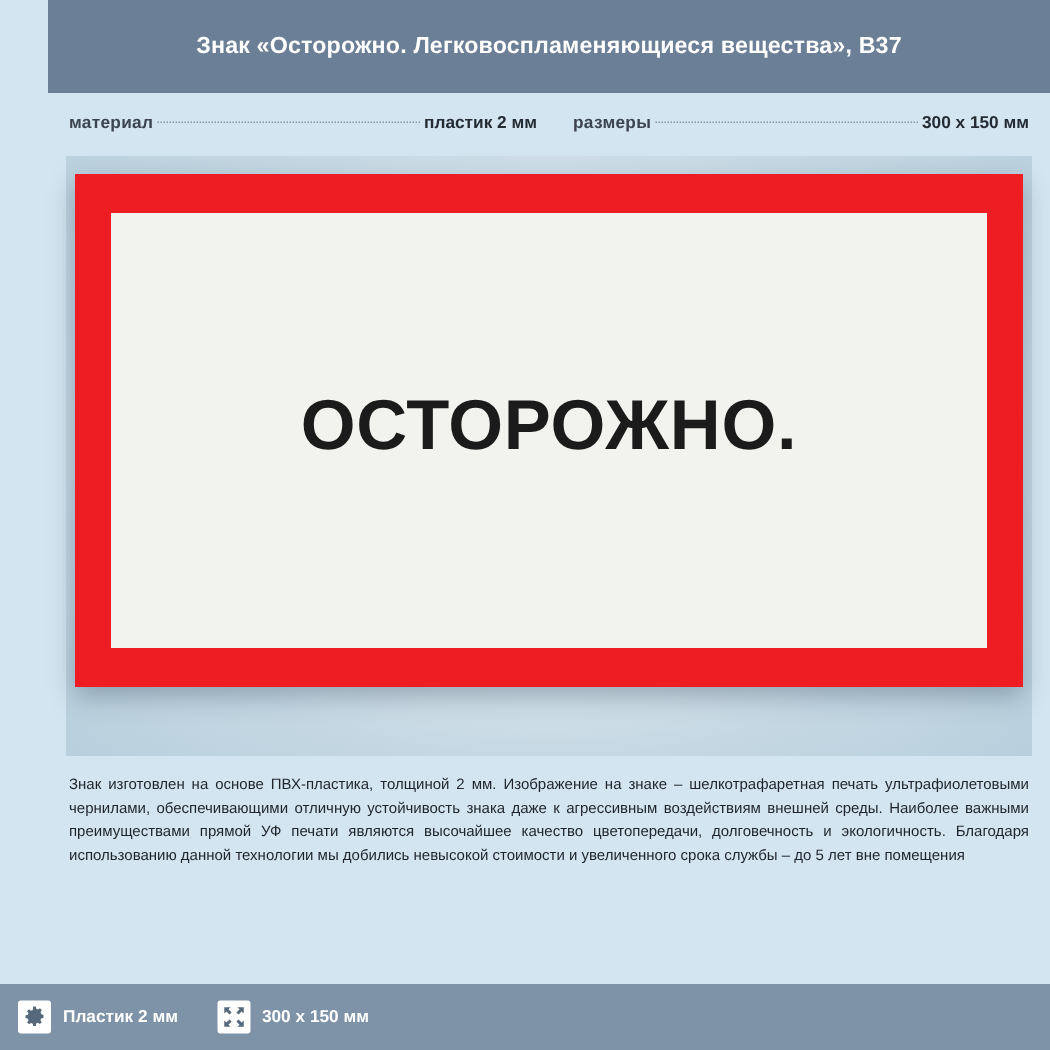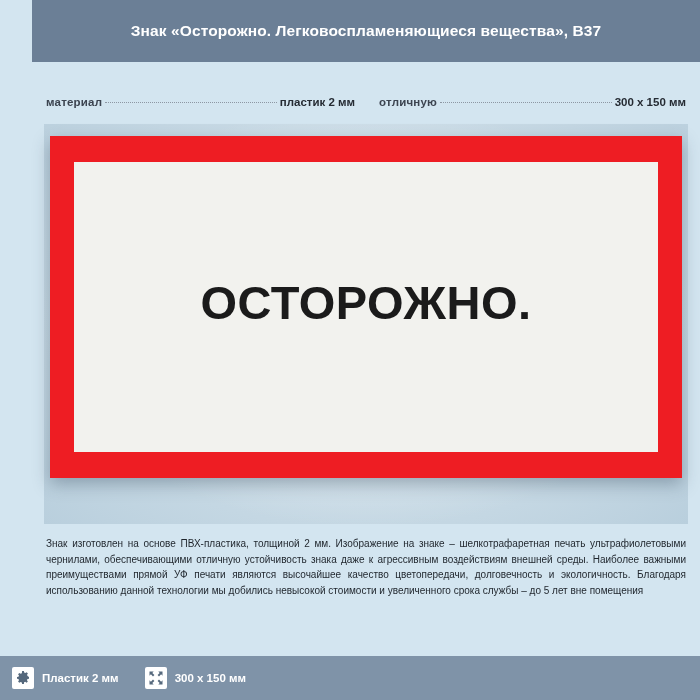--- a/index.html
+++ b/index.html
@@ -38,21 +38,20 @@
     text-align: center;
     letter-spacing: .1px;
   }
   
   .specs {
     display: flex;
     align-items: center;
     padding: 14px 14px 10px 14px;
     box-sizing: border-box;
     gap: 24px;
-    margin-top: 20px;
   }
   .spec {
     display: flex;
     align-items: baseline;
     flex: 1 1 auto;
     white-space: nowrap;
     overflow: hidden;
   }
   .spec-label {
     font-size: 11.5px;
@@ -174,21 +173,21 @@
     <div class="header-title">Знак «Осторожно. Легковоспламеняющиеся вещества», B37</div>
   </div>
 
   <div class="specs">
     <div class="spec">
       <span class="spec-label">материал</span>
       <span class="spec-dots"></span>
       <span class="spec-value">пластик 2 мм</span>
     </div>
     <div class="spec second">
-      <span class="spec-label">отличную</span>
+      <span class="spec-label">размеры</span>
       <span class="spec-dots"></span>
       <span class="spec-value">300 x 150 мм</span>
     </div>
   </div>
 
   <div class="sign-area">
     <div class="sign-glow"></div>
     <div class="sign">
       <div class="sign-inner">
         <div class="sign-line l1">ОСТОРОЖНО.</div>

